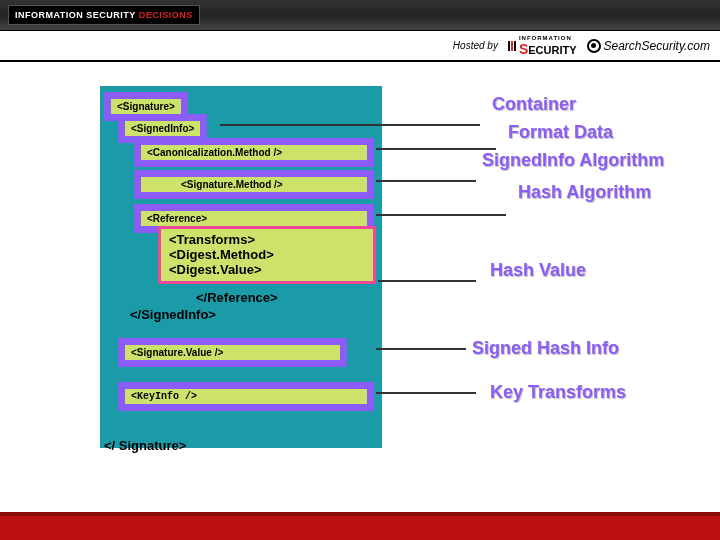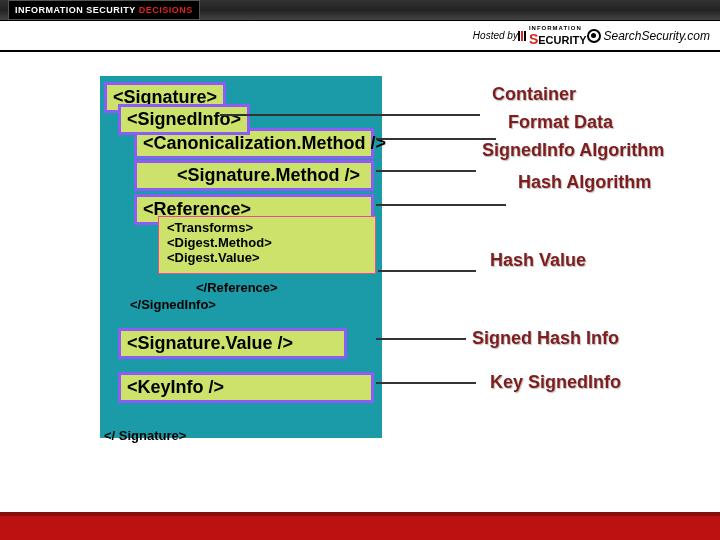--- a/index.html
+++ b/index.html
@@ -5,21 +5,21 @@
   * { margin: 0; padding: 0; box-sizing: border-box; }
   body {
     width: 720px;
     height: 540px;
     background: #fff;
     font-family: Arial, sans-serif;
     position: relative;
     overflow: hidden;
   }
   .top-bar {
-    height: 20px;
+    height: 30px;
     background: linear-gradient(to bottom, #333 0%, #222 50%, #444 100%);
     display: flex;
     align-items: center;
     padding: 0 8px;
   }
   .logo-box {
     background: #000;
     color: #fff;
     font-size: 9px;
     font-weight: bold;
@@ -29,20 +29,21 @@
   }
   .logo-box .red { color: #d22; }
   .hosted-row {
     height: 32px;
     border-top: 1px solid #000;
     border-bottom: 2px solid #000;
     display: flex;
     align-items: center;
     justify-content: flex-end;
     padding-right: 10px;
+    gap: 10px;
     font-size: 10px;
   }
   .hosted-label { font-style: italic; font-size: 10px; }
   .seclogo {
     display: flex; align-items: center; gap: 3px;
     font-weight: bold; font-size: 11px;
   }
   .seclogo .bars { display: flex; gap: 1px; }
   .seclogo .bars span { width: 2px; height: 10px; background: #000; display: inline-block; }
   .seclogo .bars span:nth-child(2){ background:#d22; }
@@ -64,42 +65,42 @@
     position: absolute;
     left: 100px;
     top: 24px;
     width: 282px;
     height: 362px;
     background: #1b9aa8;
   }
   .tag {
     position: absolute;
     background: #cde26b;
-    border: 3px solid #8b5cf6;
-    font-size: 18px;
+    border: 7px solid #8b5cf6;
+    font-size: 10px;
     font-weight: bold;
     padding: 2px 6px;
     white-space: nowrap;
   }
   .plain-text {
     position: absolute;
     font-size: 13px;
     font-weight: bold;
     color: #000;
   }
   .inner-box {
     position: absolute;
     background: #cde26b;
-    border: 1px solid #ec4899;
+    border: 3px solid #ec4899;
   }
   .label {
     position: absolute;
     font-size: 18px;
     font-weight: bold;
-    color: #7f1d1d;
+    color: #8b5cf6;
     text-shadow: 1px 1px 1px rgba(170,170,170,0.8);
     white-space: nowrap;
   }
   .line {
     position: absolute;
     height: 2px;
     background: #333;
   }
 
   .footer {
@@ -153,34 +154,34 @@
   <div class="inner-box" style="left:158px; top:164px; width:218px; height:58px; padding:3px 8px; font-size:13px; font-weight:bold;">
     <div>&lt;Transforms&gt;</div>
     <div>&lt;Digest.Method&gt;</div>
     <div>&lt;Digest.Value&gt;</div>
   </div>
 
   <div class="plain-text" style="left:154px; top:228px;margin-left:42px;">&lt;/Reference&gt;</div>
   <div class="plain-text" style="left:130px; top:245px;">&lt;/SignedInfo&gt;</div>
 
   <div class="tag" style="left:118px; top:276px; width:229px;">&lt;Signature.Value /&gt;</div>
-  <div class="tag" style="left:118px; top:320px; width:256px;">&lt;KeyInfo /&gt;</div>
+  <div class="tag" style="left:118px; top:320px; width:256px;font-family:Liberation Mono, monospace;">&lt;KeyInfo /&gt;</div>
   <div class="plain-text" style="left:104px; top:376px;">&lt;/ Signature&gt;</div>
 
   <div class="line" style="left:220px; top:62px; width:260px;"></div>
   <div class="line" style="left:376px; top:86px; width:120px;"></div>
   <div class="line" style="left:376px; top:118px; width:100px;"></div>
   <div class="line" style="left:376px; top:152px; width:130px;"></div>
   <div class="line" style="left:378px; top:218px; width:98px;"></div>
   <div class="line" style="left:376px; top:286px; width:90px;"></div>
   <div class="line" style="left:376px; top:330px; width:100px;"></div>
 
   <div class="label" style="left:492px; top:32px;">Container</div>
   <div class="label" style="left:508px; top:60px;">Format Data</div>
   <div class="label" style="left:482px; top:88px;">SignedInfo Algorithm</div>
   <div class="label" style="left:518px; top:120px;">Hash Algorithm</div>
   <div class="label" style="left:490px; top:198px;">Hash Value</div>
   <div class="label" style="left:472px; top:276px;">Signed Hash Info</div>
-  <div class="label" style="left:490px; top:320px;">Key SignedInfo</div>
+  <div class="label" style="left:490px; top:320px;">Key Transforms</div>
 
 </div>
 
 <div class="footer"></div>
 
 </body></html>

